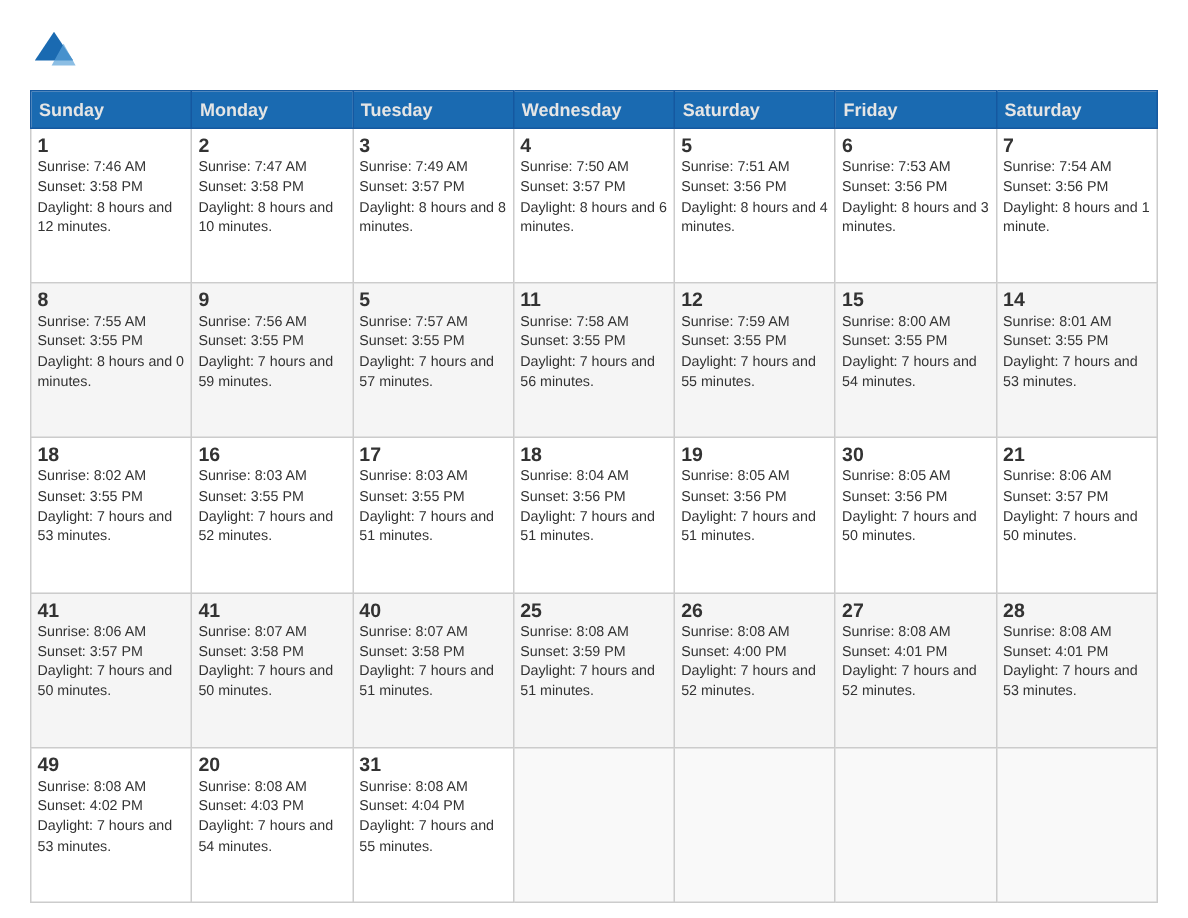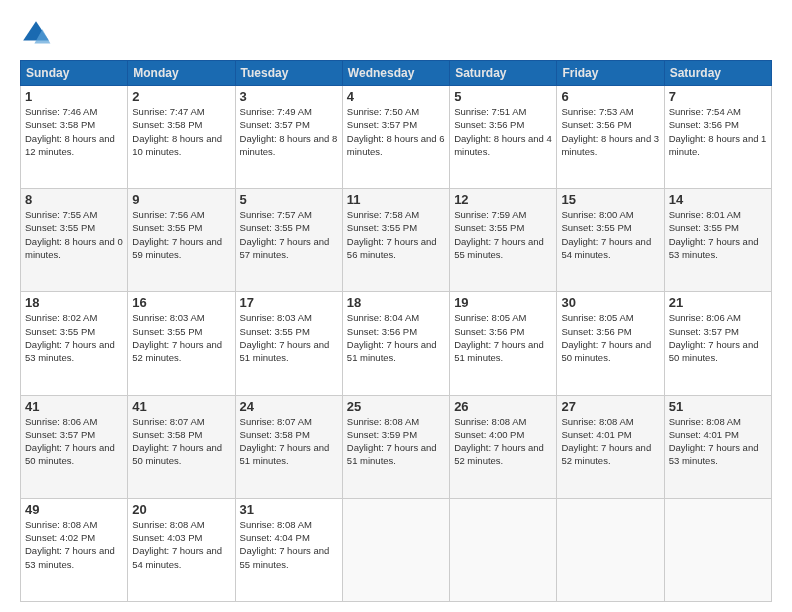--- a/index.html
+++ b/index.html
@@ -222,37 +222,37 @@
         <tr>
           <td>
             <span class="day-num">41</span>
             <div class="day-info">Sunrise: 8:06 AM<br>Sunset: 3:57 PM<br>Daylight: 7 hours and 50 minutes.</div>
           </td>
           <td>
             <span class="day-num">41</span>
             <div class="day-info">Sunrise: 8:07 AM<br>Sunset: 3:58 PM<br>Daylight: 7 hours and 50 minutes.</div>
           </td>
           <td>
-            <span class="day-num">24</span>
+            <span class="day-num">40</span>
             <div class="day-info">Sunrise: 8:07 AM<br>Sunset: 3:58 PM<br>Daylight: 7 hours and 51 minutes.</div>
           </td>
           <td>
             <span class="day-num">25</span>
             <div class="day-info">Sunrise: 8:08 AM<br>Sunset: 3:59 PM<br>Daylight: 7 hours and 51 minutes.</div>
           </td>
           <td>
             <span class="day-num">26</span>
             <div class="day-info">Sunrise: 8:08 AM<br>Sunset: 4:00 PM<br>Daylight: 7 hours and 52 minutes.</div>
           </td>
           <td>
             <span class="day-num">27</span>
             <div class="day-info">Sunrise: 8:08 AM<br>Sunset: 4:01 PM<br>Daylight: 7 hours and 52 minutes.</div>
           </td>
           <td>
-            <span class="day-num">51</span>
+            <span class="day-num">28</span>
             <div class="day-info">Sunrise: 8:08 AM<br>Sunset: 4:01 PM<br>Daylight: 7 hours and 53 minutes.</div>
           </td>
         </tr>
         <tr>
           <td>
             <span class="day-num">49</span>
             <div class="day-info">Sunrise: 8:08 AM<br>Sunset: 4:02 PM<br>Daylight: 7 hours and 53 minutes.</div>
           </td>
           <td>
             <span class="day-num">20</span>

